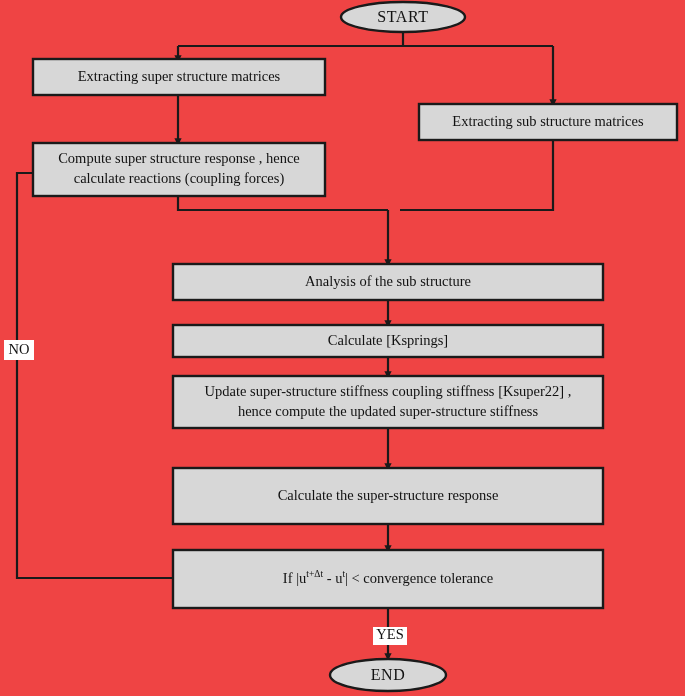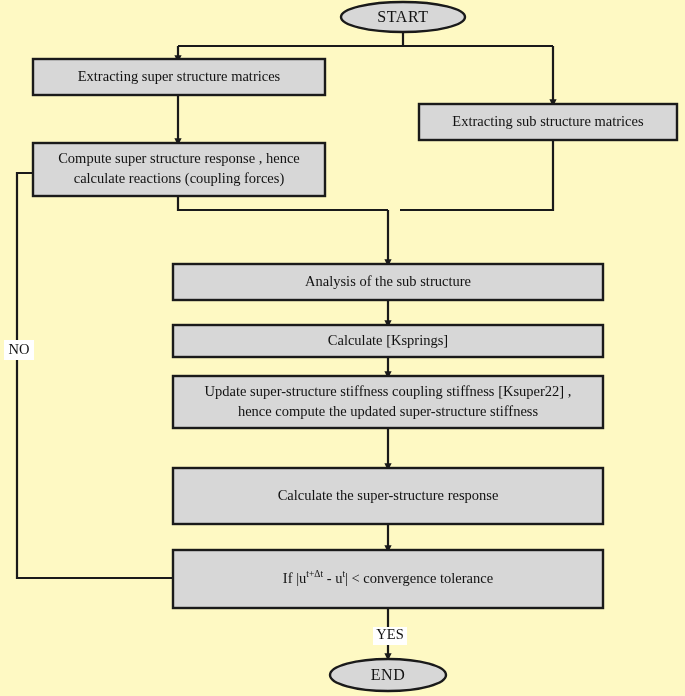--- a/index.html
+++ b/index.html
@@ -10,21 +10,21 @@
   body {
     width: 685px;
     height: 696px;
     font-family: "Liberation Serif", "DejaVu Serif", serif;
     overflow: hidden;
   }
   #flowchart-root {
     position: relative;
     width: 685px;
     height: 696px;
-    background: #fef9c3;
+    background: #ef4444;
   }
   svg.chart-svg {
     position: absolute;
     top: 0;
     left: 0;
     width: 685px;
     height: 696px;
   }
   .node-box {
     fill: #d7d7d7;

